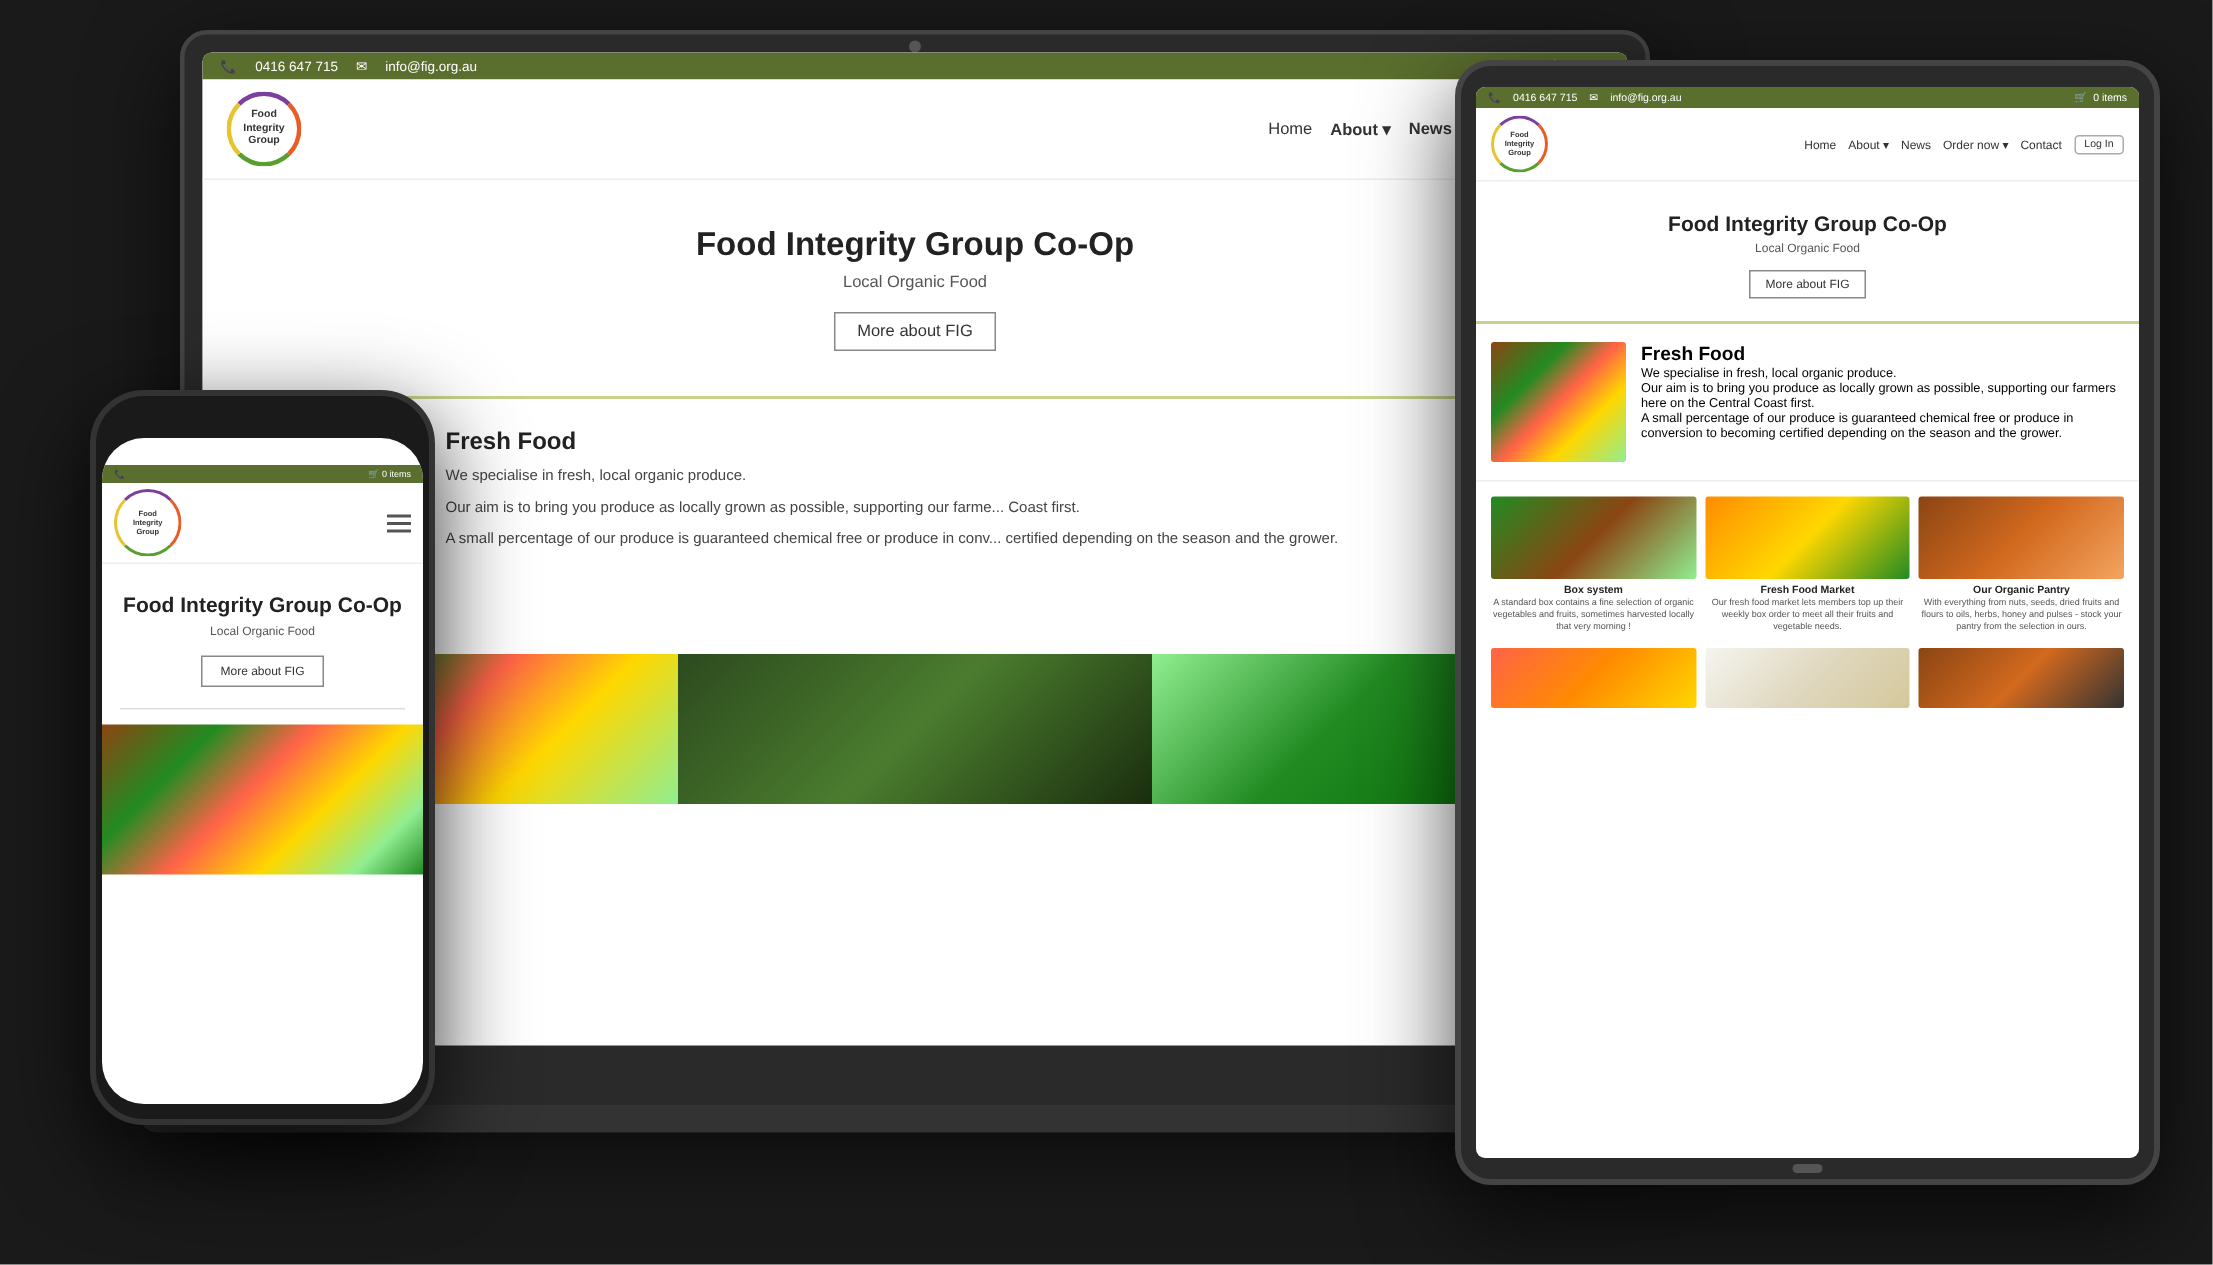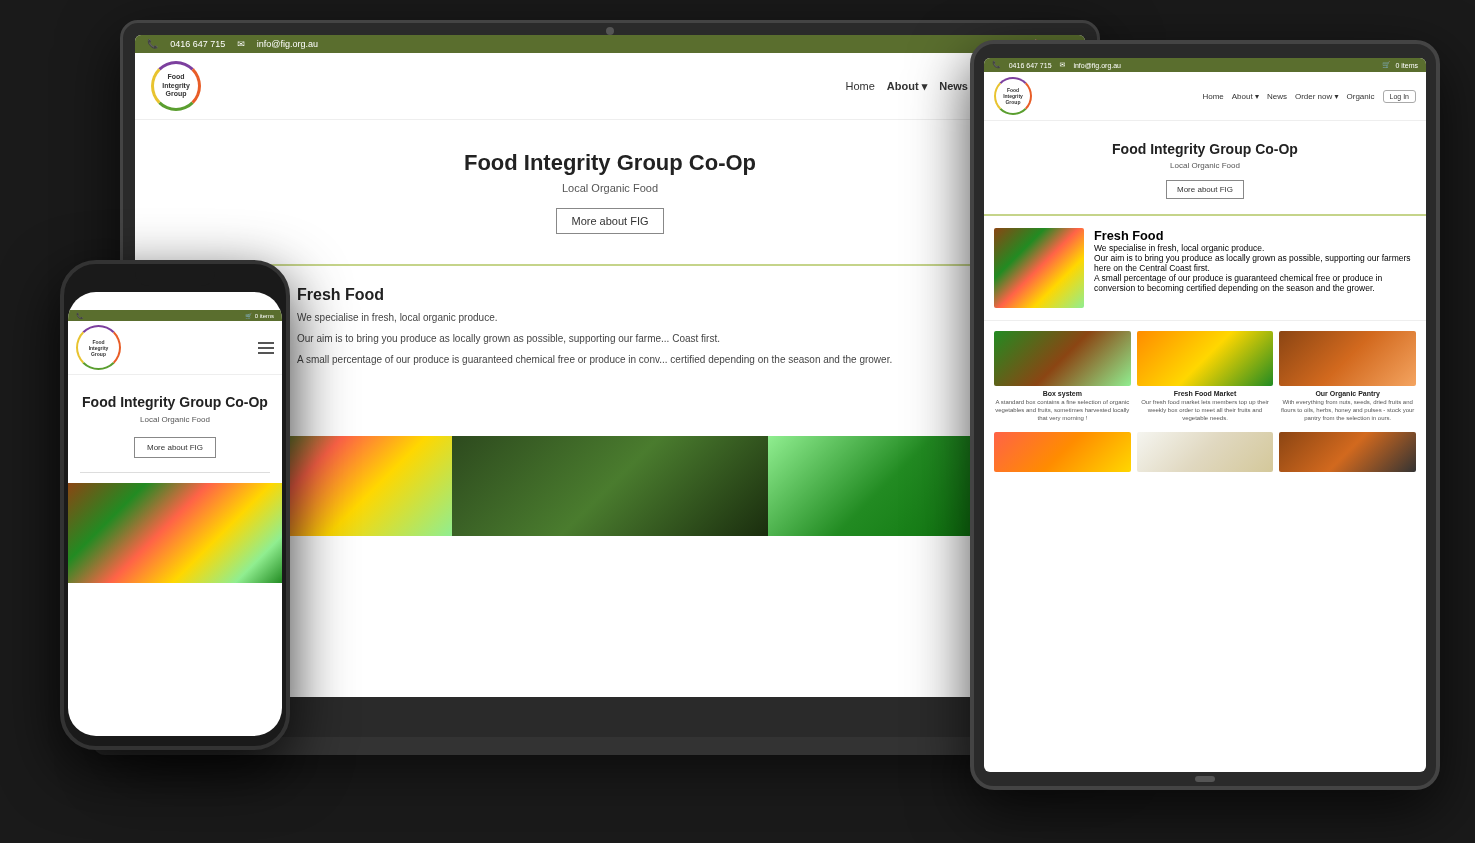--- a/index.html
+++ b/index.html
@@ -500,21 +500,21 @@
           </div>
         </div>
 
         <div class="tablet-navbar">
           <div class="tablet-logo">Food<br>Integrity<br>Group</div>
           <nav class="tablet-nav-links">
             <span>Home</span>
             <span>About ▾</span>
             <span>News</span>
             <span>Order now ▾</span>
-            <span>Organic</span>
+            <span>Contact</span>
             <span class="tablet-login-btn">Log In</span>
           </nav>
         </div>
 
         <div class="tablet-hero">
           <h1>Food Integrity Group Co-Op</h1>
           <p>Local Organic Food</p>
           <div class="tablet-hero-btn">More about FIG</div>
         </div>
 

